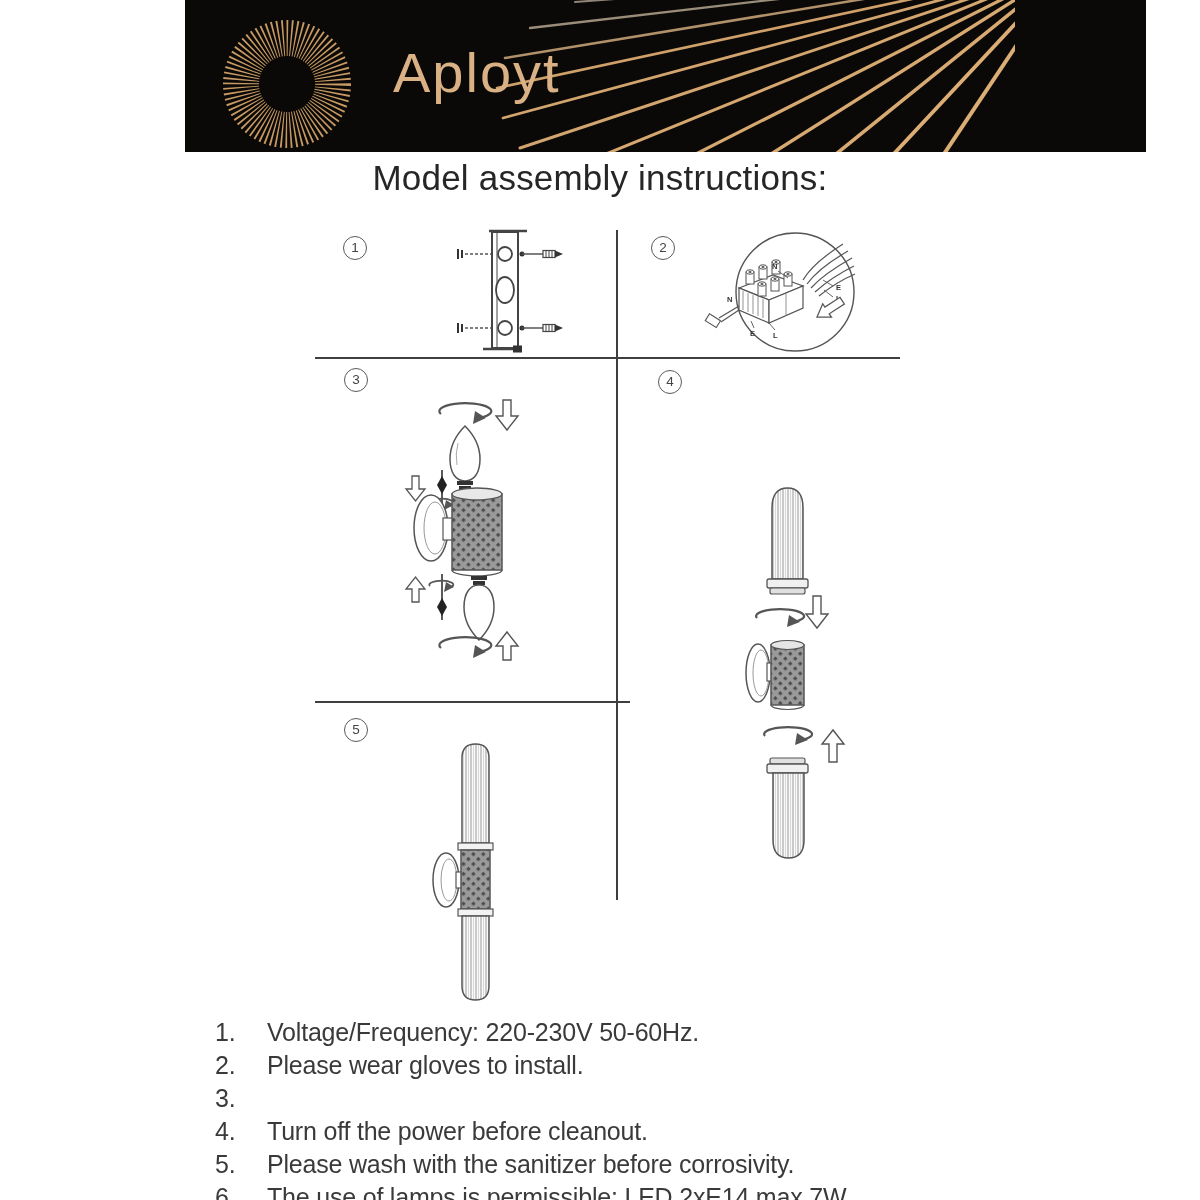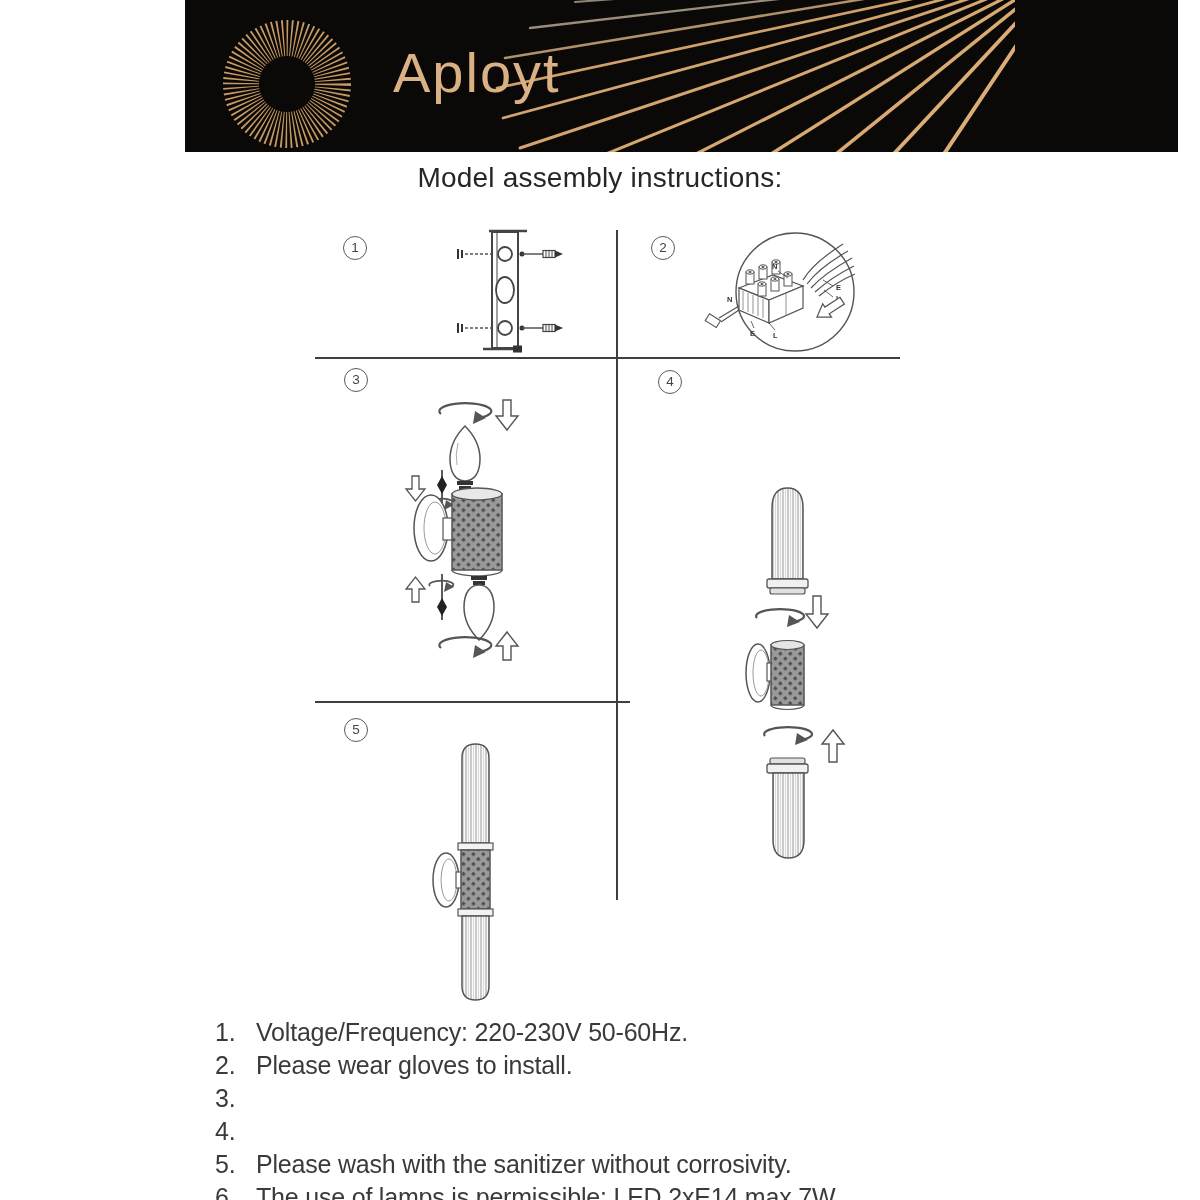--- a/index.html
+++ b/index.html
@@ -1,47 +1,47 @@
 <!DOCTYPE html>
 <html><head>
 <meta charset="utf-8">
 <style>
   html,body{margin:0;padding:0;background:#ffffff;}
   .canvas{position:relative;width:1200px;height:1200px;background:#fff;overflow:hidden;
           font-family:"Liberation Sans",sans-serif;}
 
   
-  .banner{position:absolute;left:185px;top:0;width:961px;height:152px;background:#0b0907;padding-left:32px;}
+  .banner{position:absolute;left:185px;top:0;width:961px;height:152px;background:#0b0907;}
   .banner svg{position:absolute;top:0;left:0;}
   .brand{position:absolute;left:208px;top:40px;font-size:56px;color:#d9b184;
          letter-spacing:2px;font-weight:400;font-family:"Liberation Sans",sans-serif;}
 
   
   .title-block{position:absolute;left:0;top:161px;width:1200px;text-align:center;color:#262626;}
-  .title-line{font-size:28px;line-height:33px;letter-spacing:0.2px;}
+  .title-line{font-size:35px;line-height:33px;letter-spacing:0.2px;}
 
   
   .divider{position:absolute;background:#3f3f3f;}
   .vline{left:616px;top:230px;width:2px;height:670px;}
   .hline1{left:315px;top:357px;width:585px;height:2px;}
   .hline2{left:315px;top:701px;width:315px;height:2px;}
 
   
   .badge{position:absolute;width:24px;height:24px;border:1.6px solid #5a5a5a;border-radius:50%;
          box-sizing:border-box;color:#444;font-size:13.5px;line-height:21px;text-align:center;}
 
   
   .panel{position:absolute;}
   .panel text{font-family:"Liberation Sans",sans-serif;font-size:7.5px;font-weight:bold;fill:#333;}
 
   
   .instructions{position:absolute;left:215px;top:1016px;width:770px;color:#3a3a3a;}
   .inst-row{display:flex;font-size:25px;line-height:33px;letter-spacing:-0.2px;}
   .inst-num{width:30px;flex:0 0 30px;}
-  .inst-text{margin-left:11px;}
+  .inst-text{margin-left:22px;}
 </style>
 </head>
 <body>
 
 <div class="canvas">
 
   <div class="banner">
     <svg width="830" height="152" viewBox="0 0 830 152">
 
       <g>
@@ -316,24 +316,25 @@
     </div>
     <div class="inst-row">
       <span class="inst-num">2.</span>
       <span class="inst-text">Please wear gloves to install.</span>
     </div>
     <div class="inst-row">
       <span class="inst-num">3.</span>
     </div>
     <div class="inst-row">
       <span class="inst-num">4.</span>
+      <span class="inst-text">Turn off the power before cleanout.</span>
     </div>
     <div class="inst-row">
       <span class="inst-num">5.</span>
-      <span class="inst-text">Please wash with the sanitizer without corrosivity.</span>
+      <span class="inst-text">Please wash with the sanitizer before corrosivity.</span>
     </div>
     <div class="inst-row">
       <span class="inst-num">6.</span>
       <span class="inst-text">The use of lamps is permissible: LED 2xE14 max 7W.</span>
     </div>
   </div>
 
 </div>
 
 </body></html>

